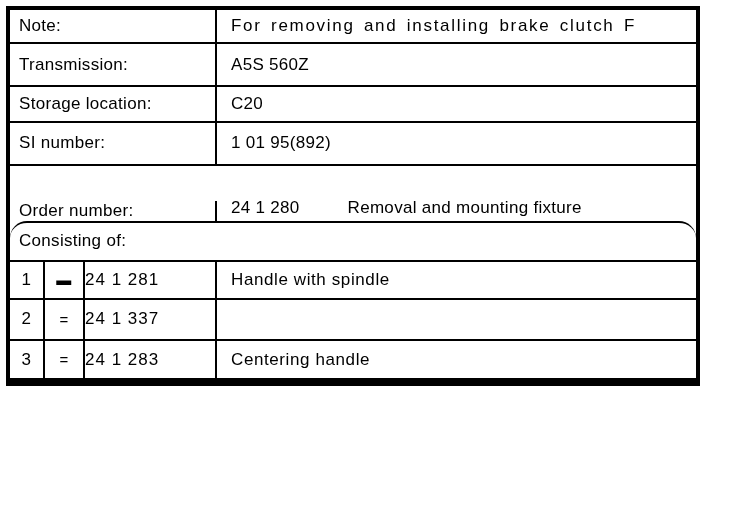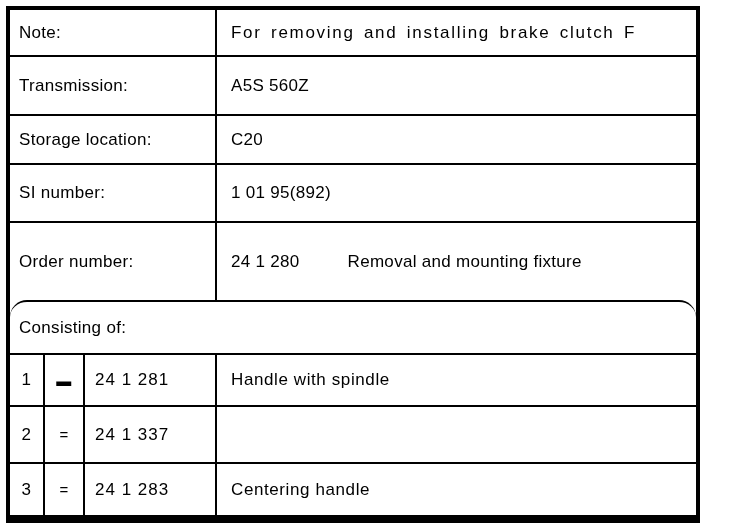--- a/index.html
+++ b/index.html
@@ -13,39 +13,39 @@
     color: #000000;
     font-size: 17px;
     letter-spacing: 0.3px;
     overflow: hidden;
   }
   .doc-table {
     position: absolute;
     left: 6px;
     top: 6px;
     width: 694px;
-    height: 517px;
+    height: 380px;
     border: 4px solid #000000;
     border-bottom-width: 8px;
     background: #ffffff;
     display: flex;
     flex-direction: column;
   }
   .row {
     display: flex;
     flex-direction: row;
     align-items: stretch;
     overflow: hidden;
   }
   .row + .row { border-top: 2px solid #000000; }
   .r1 { height: 45px; }
   .r2 { height: 59px; }
   .r3 { height: 49px; }
   .r4 { height: 58px; }
-  .r5 { height: 79px; }
+  .r5 { height: 79px; align-items: flex-end; }
   .r6 { height: 53px; border-radius: 17px; }
   .r7 { height: 52px; }
   .r8 { height: 57px; }
   .r9 { height: 53px; }
   .cell {
     display: flex;
     align-items: center;
     overflow: hidden;
     white-space: nowrap;
   }
@@ -77,21 +77,20 @@
   .col-sym {
     width: 40px;
     border-right: 2px solid #000000;
     justify-content: center;
     flex: none;
     font-size: 15px;
   }
   .col-part {
     width: 132px;
     border-right: 2px solid #000000;
-    padding-left: 10px;
     flex: none;
     letter-spacing: 1px;
   }
   .col-desc {
     flex: 1;
     padding-left: 14px;
     letter-spacing: 0.6px;
   }
   .stack {
     display: flex;

